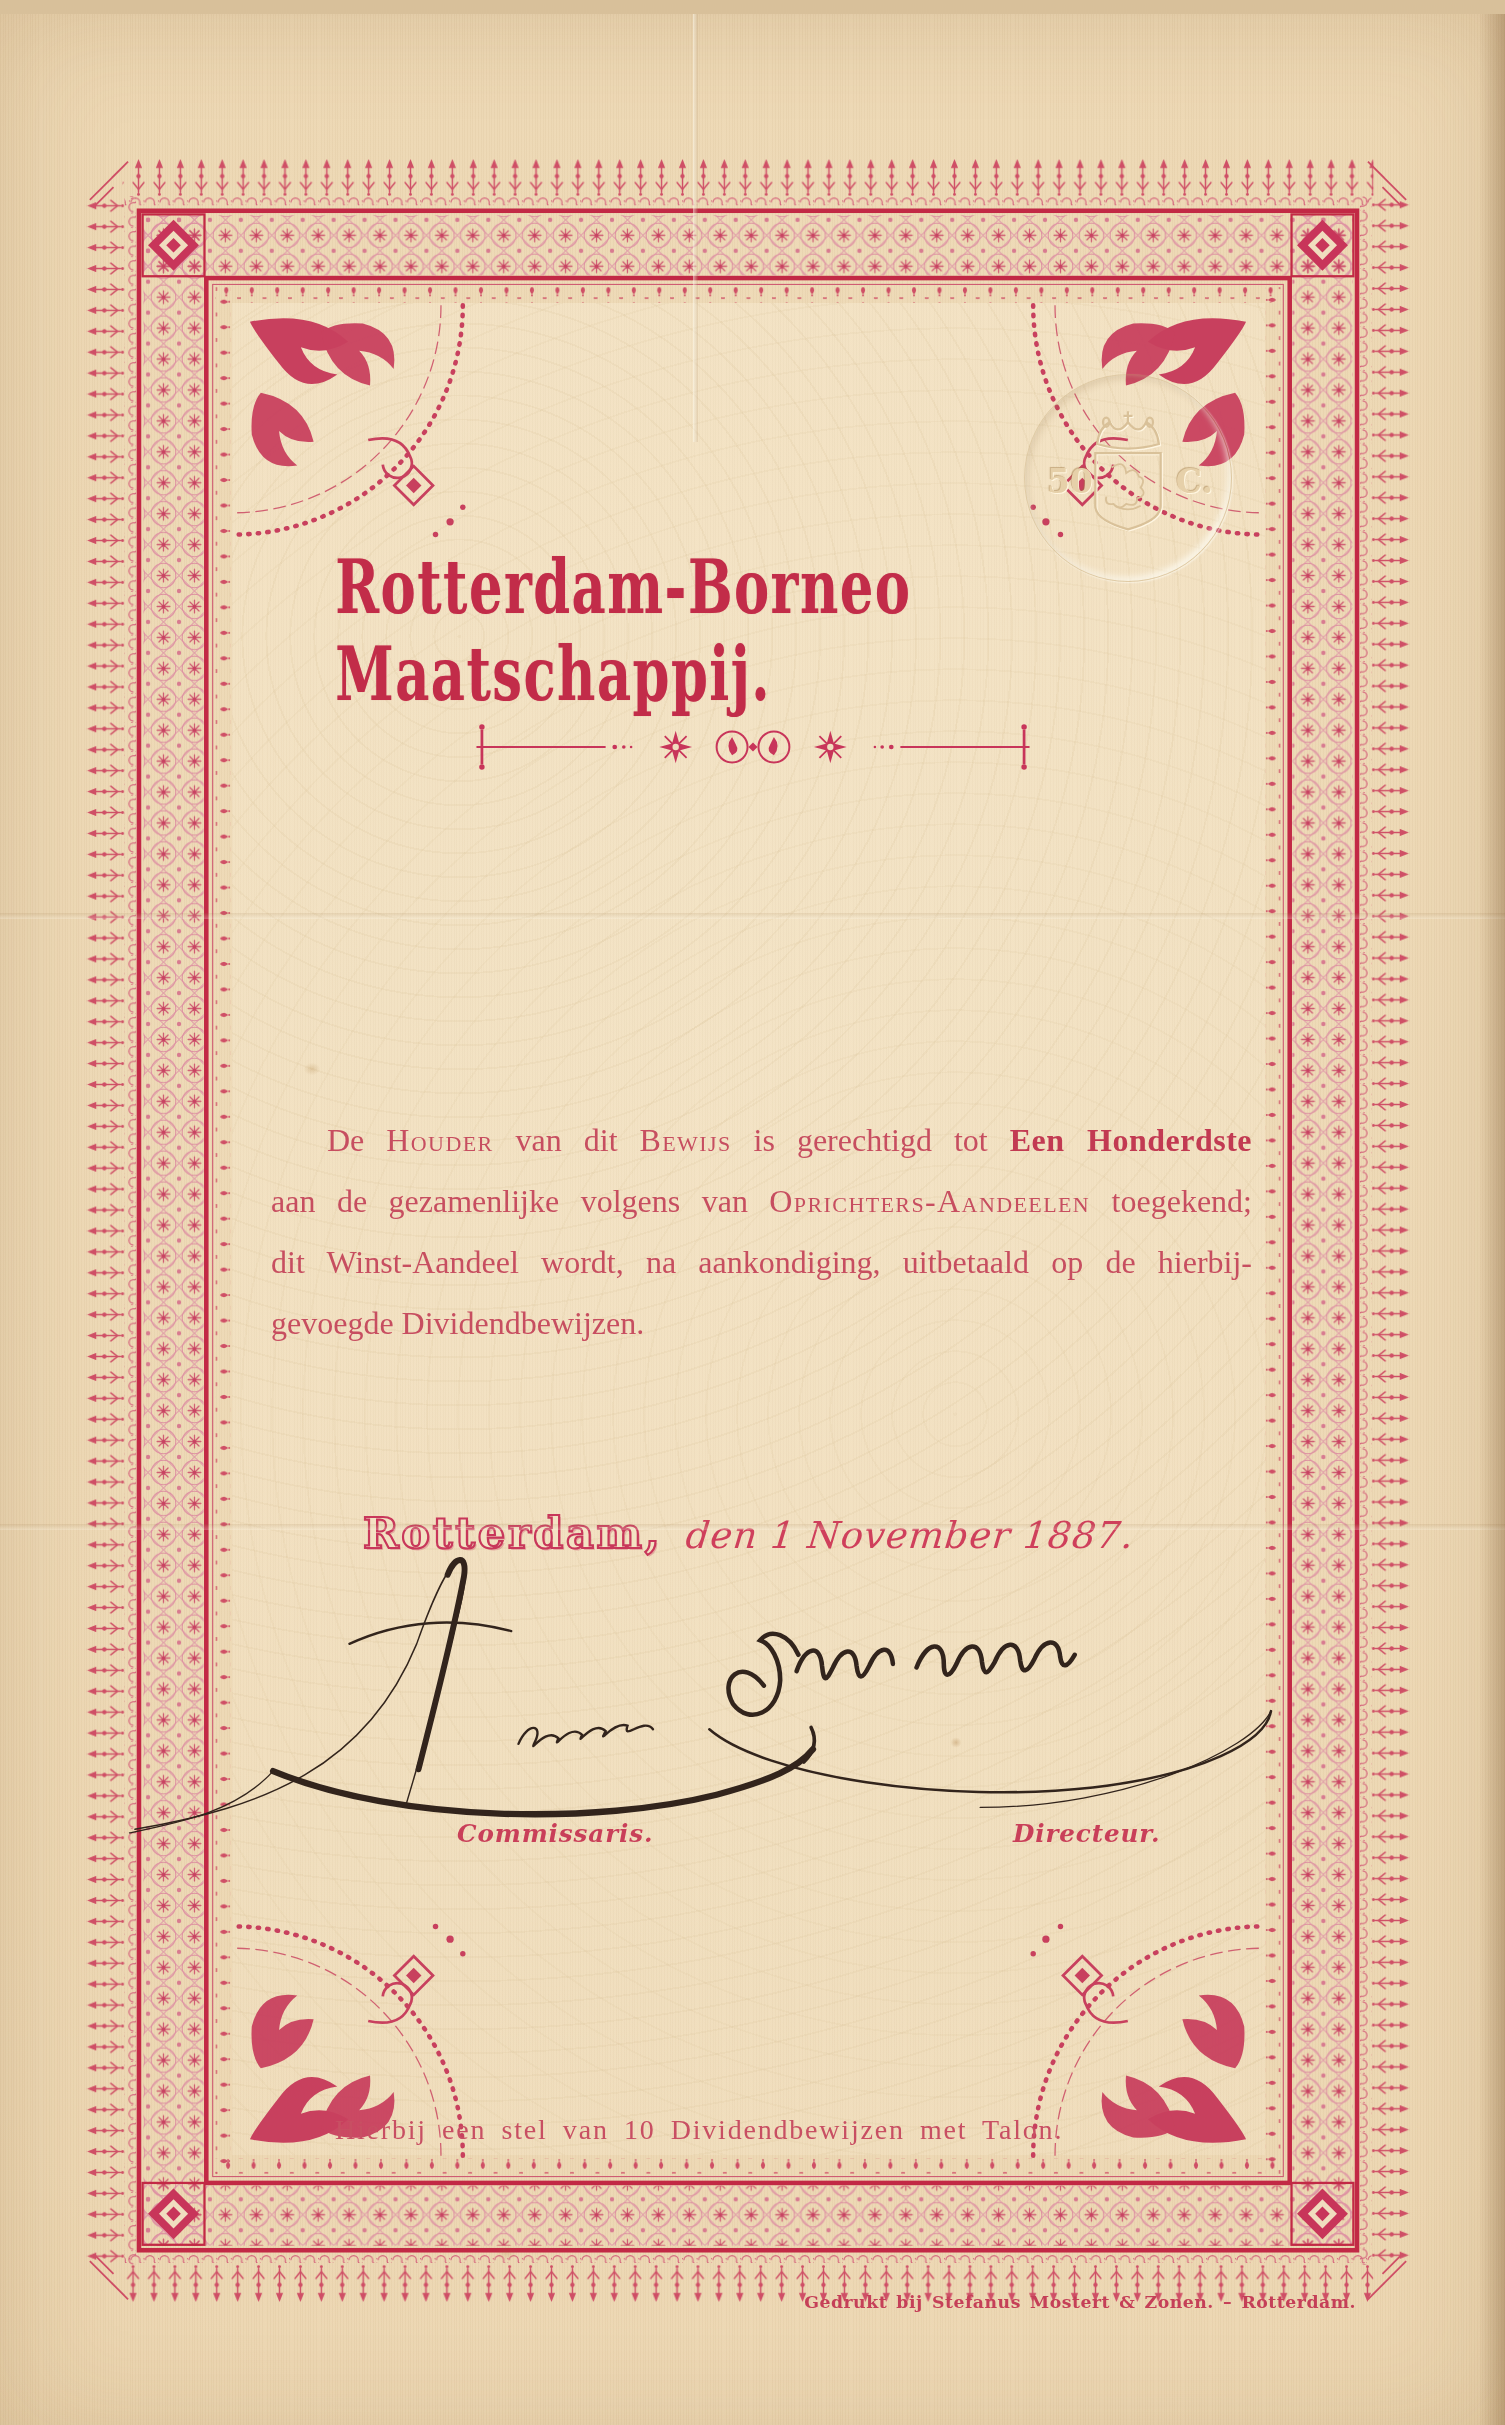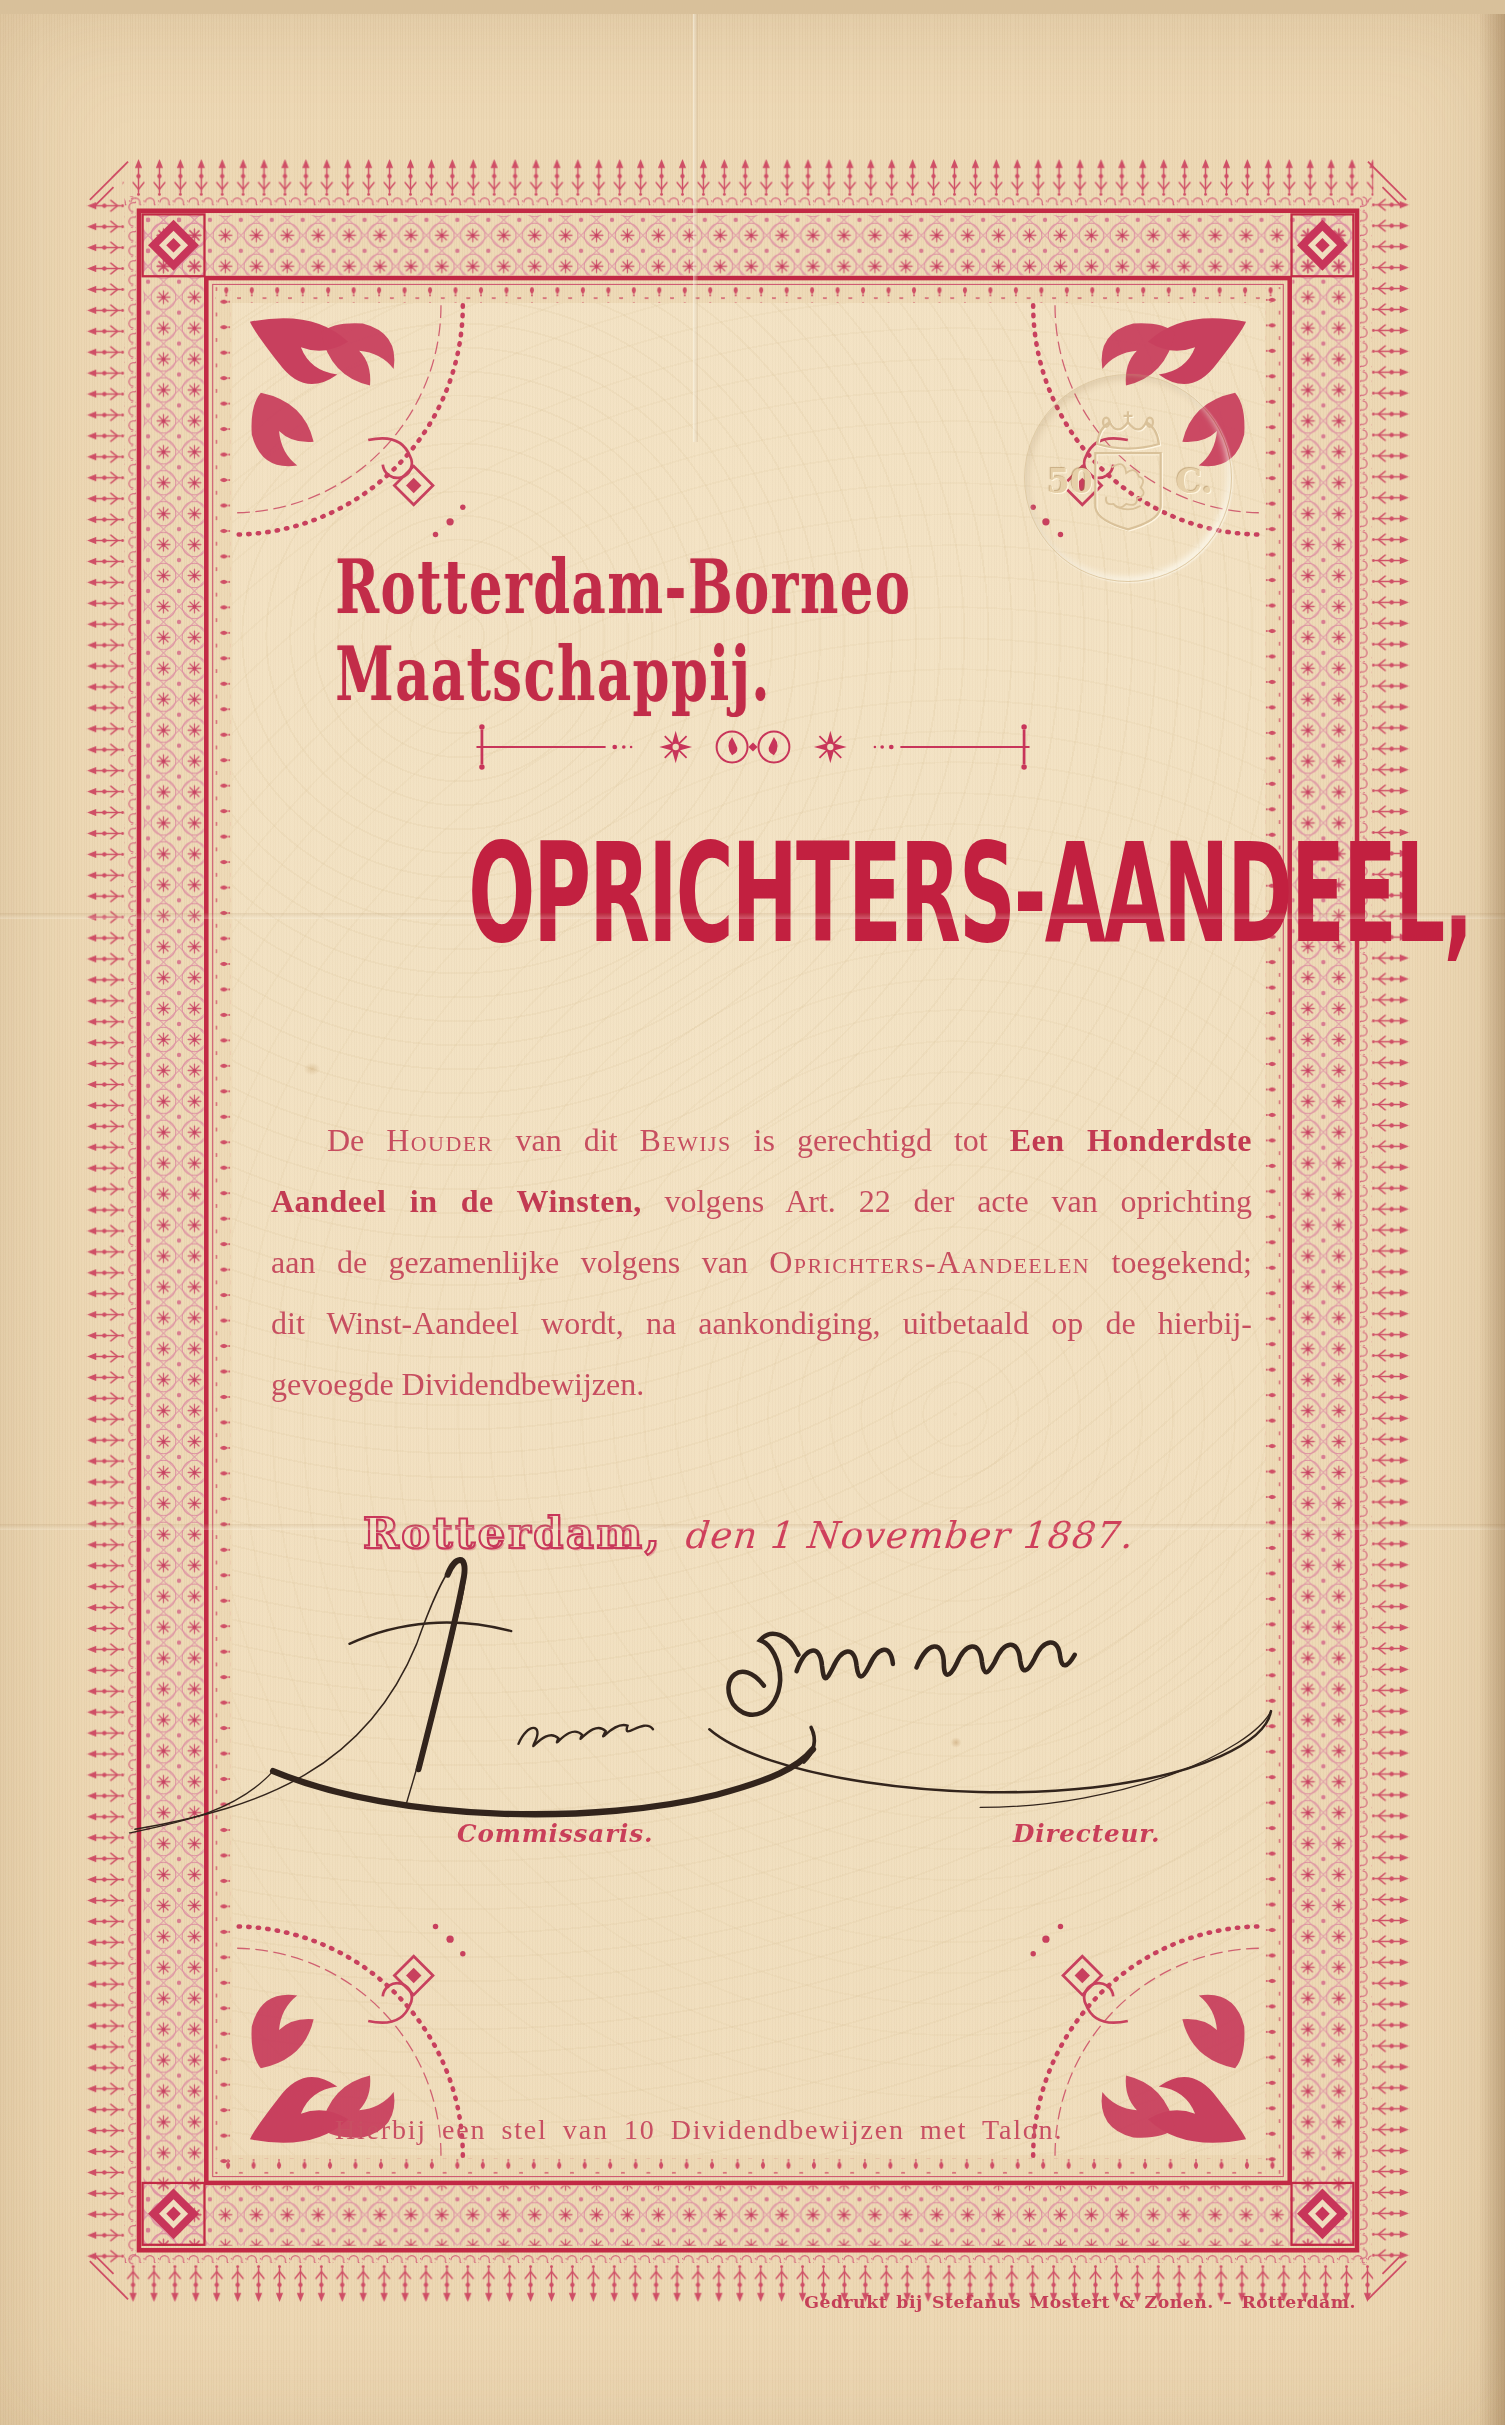--- a/index.html
+++ b/index.html
@@ -244,28 +244,24 @@
         <circle r="3.5" fill="#f0ddbf" stroke="none"></circle>
       </g>
       <circle cx="287" cy="35" r="17" fill="none" stroke-width="2.2"></circle>
       <circle cx="333" cy="35" r="17" fill="none" stroke-width="2.2"></circle>
       <path d="M287 24 q-8 10 0 20 q9 -4 4 -12 z" stroke="none"></path>
       <path d="M333 24 q8 10 0 20 q-9 -4 -4 -12 z" stroke="none"></path>
       <path d="M310 30 l5 5 l-5 5 l-5 -5 z" stroke="none"></path>
     </g>
   </svg>
 
-  <div class="bigheading">
-    <span>OPRICHTERS-AANDEEL,</span>
-  </div>
 
 
   <div class="para">
     <div class="pline first"><span class="r">De </span><span class="sc">Houder</span><span class="r"> van dit </span><span class="sc">Bewijs</span><span class="r"> is gerechtigd tot </span><span class="b">Een Honderdste</span></div>
-    <div class="pline"><span class="b">Aandeel in de Winsten,</span><span class="r"> volgens Art. 22 der acte van oprichting</span></div>
     <div class="pline"><span class="r">aan de gezamenlijke volgens van </span><span class="sc">Oprichters-Aandeelen</span><span class="r"> toegekend;</span></div>
     <div class="pline"><span class="r">dit Winst-Aandeel wordt, na aankondiging, uitbetaald op de hierbij-</span></div>
     <div class="pline last"><span class="r">gevoegde Dividendbewijzen.</span></div>
   </div>
 
   <div class="dateline">
     <span class="place">Rotterdam,</span>
     <span class="datescript">den 1 November 1887.</span>
   </div>
 

